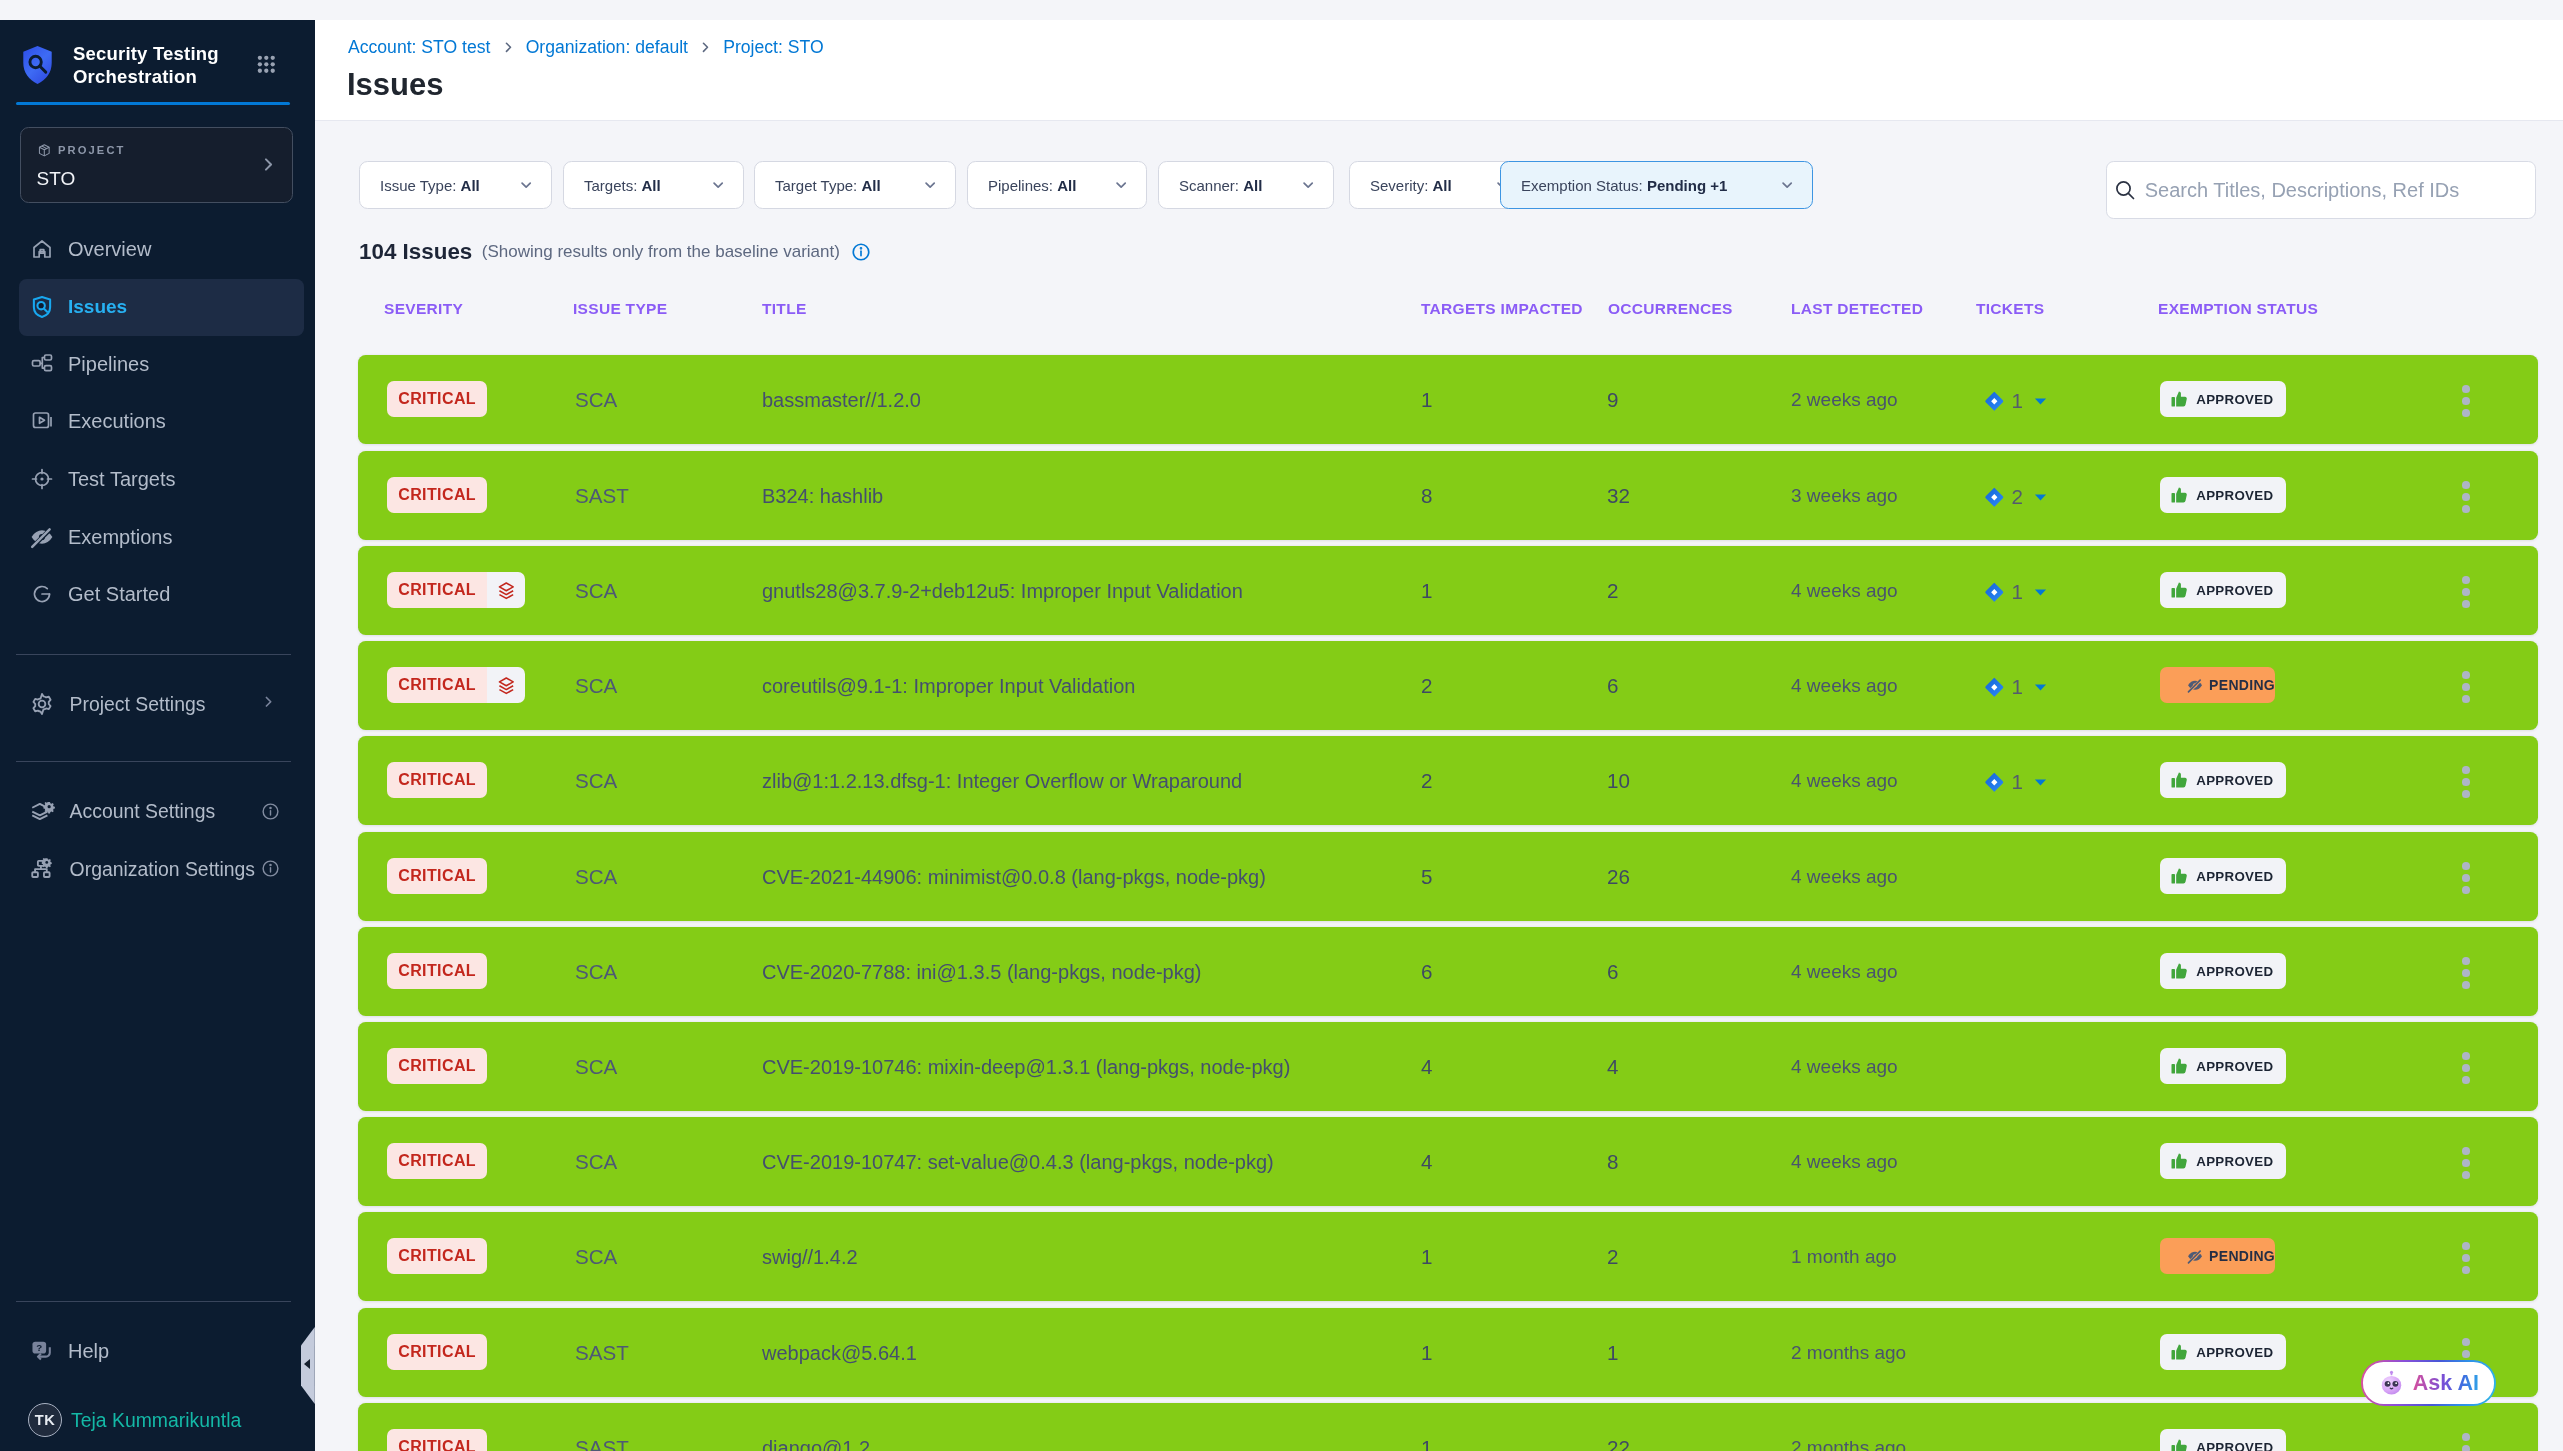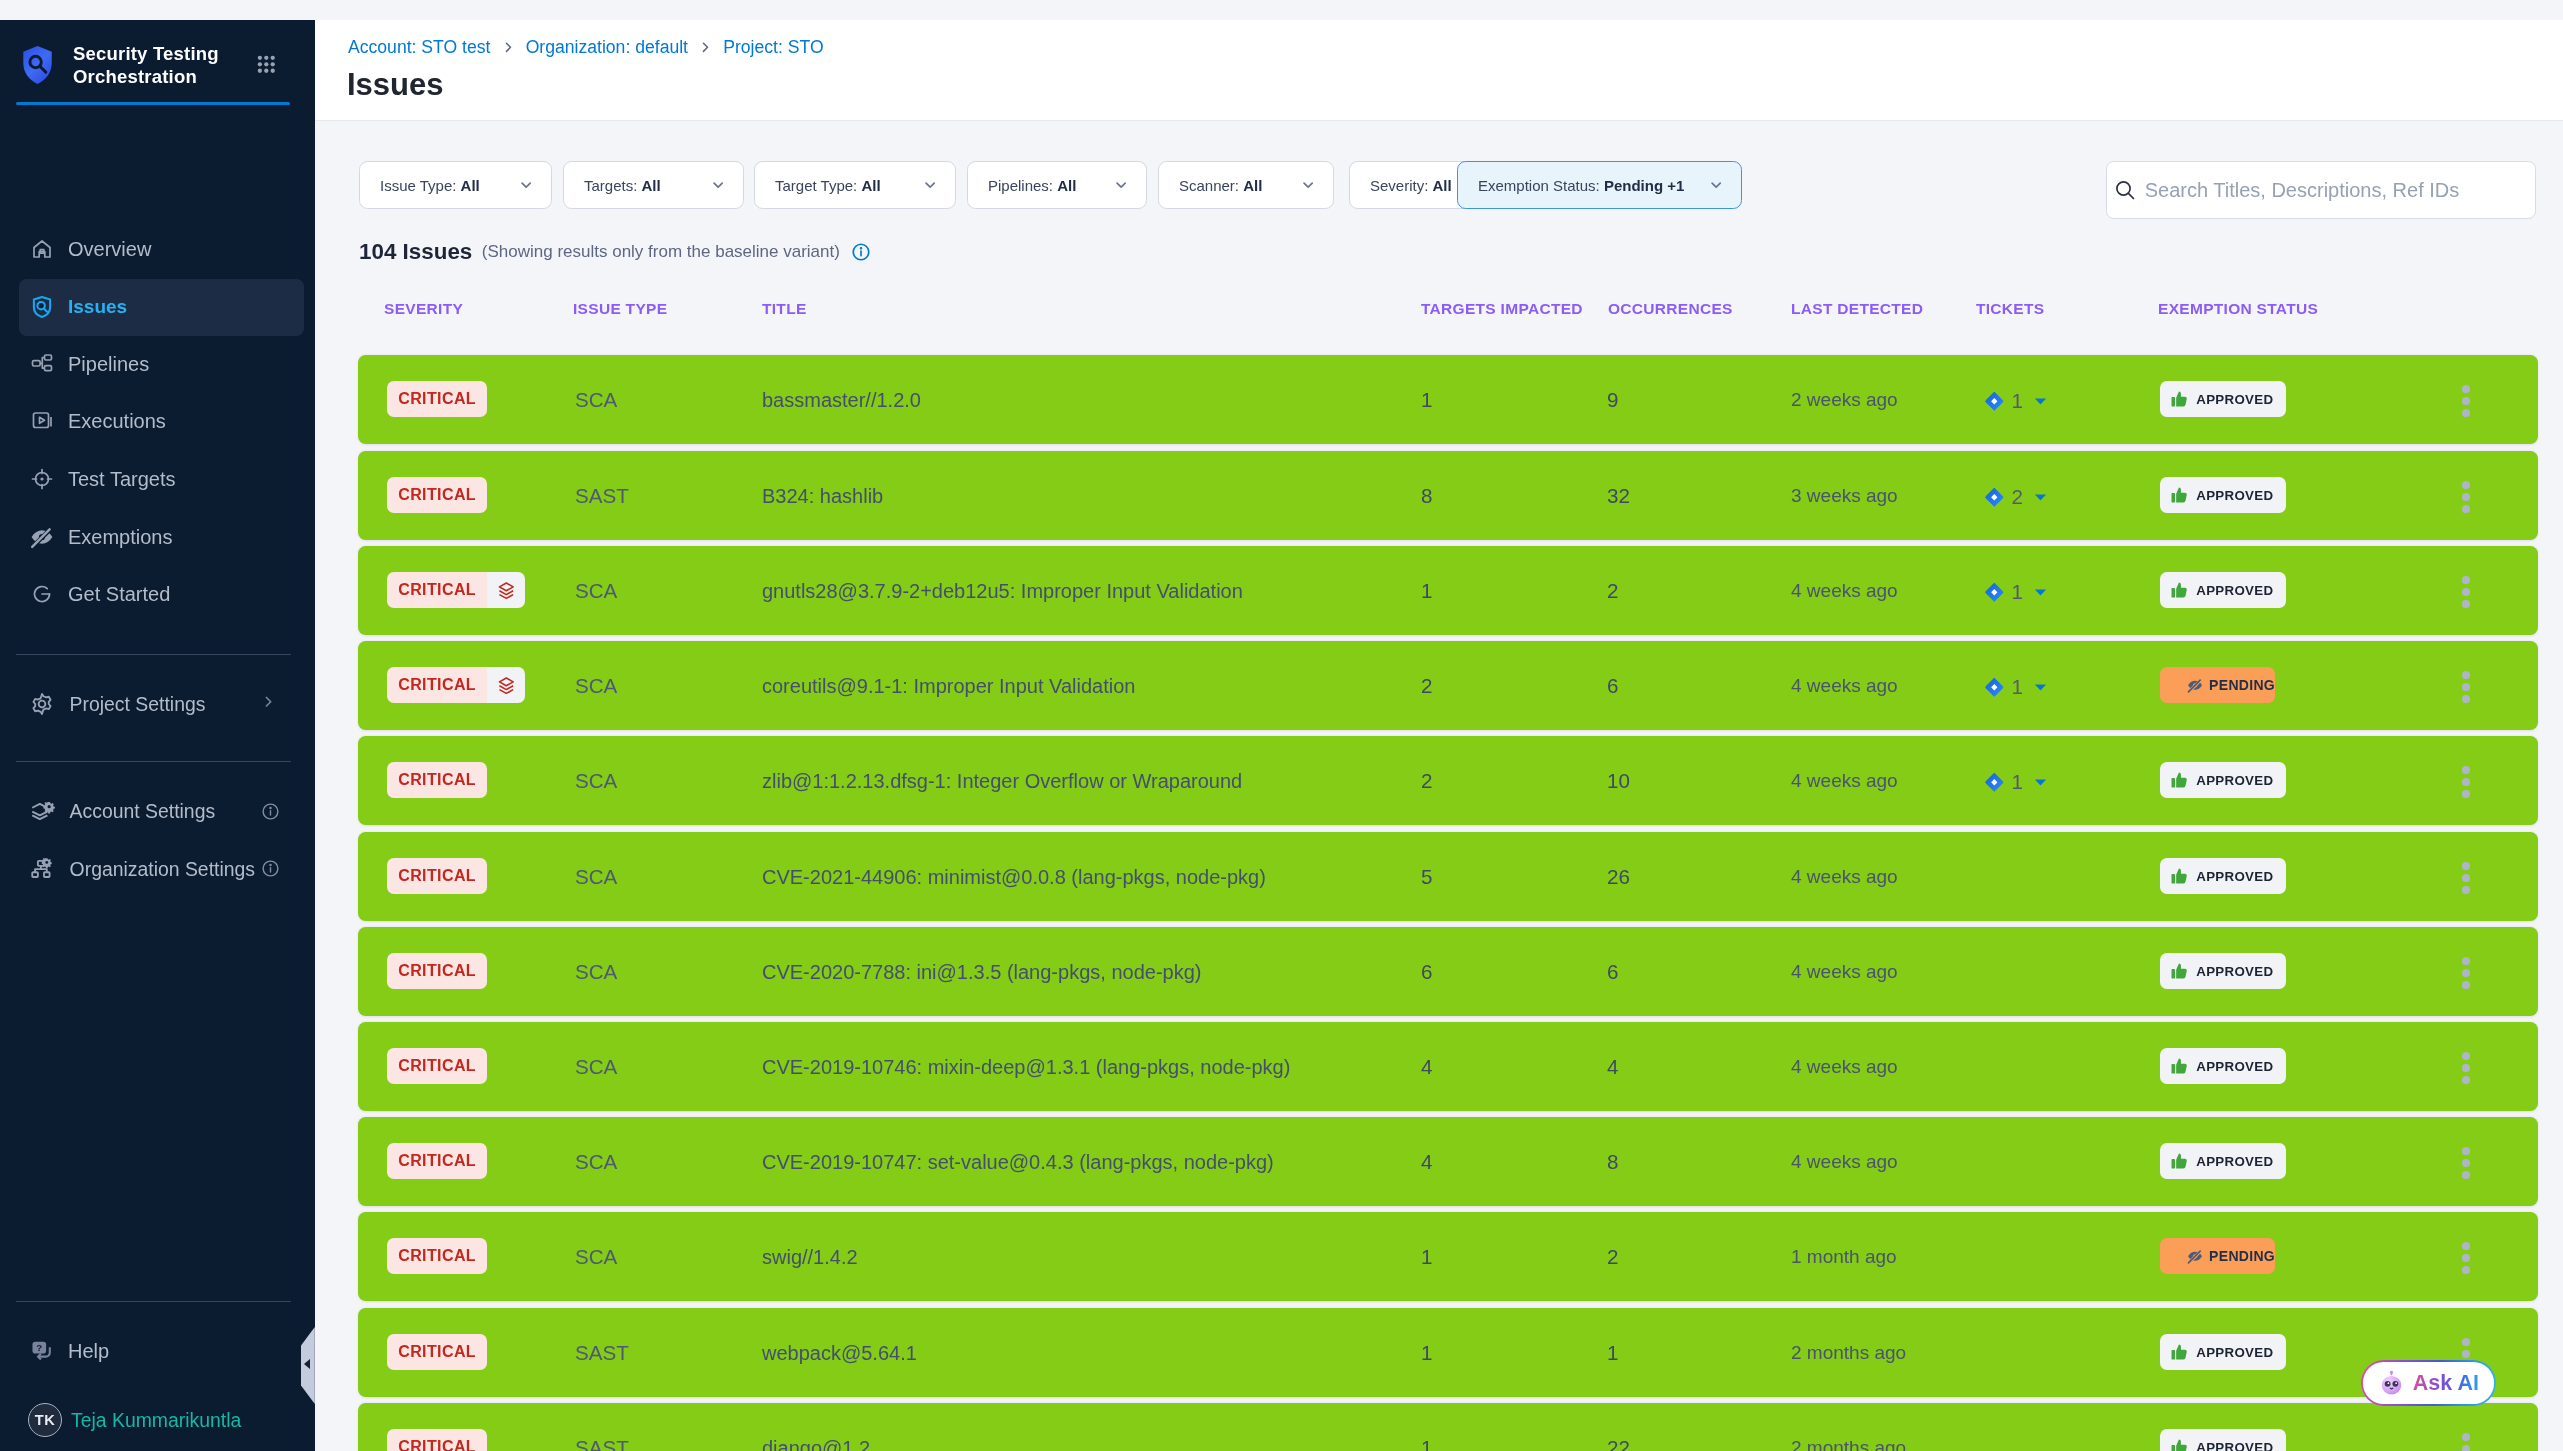--- a/index.html
+++ b/index.html
@@ -105,20 +105,32 @@
           <circle cx="12" cy="4.5" r="2.5"></circle>
           <circle cx="19.5" cy="4.5" r="2.5"></circle>
           <circle cx="4.5" cy="12" r="2.5"></circle>
           <circle cx="12" cy="12" r="2.5"></circle>
           <circle cx="19.5" cy="12" r="2.5"></circle>
           <circle cx="4.5" cy="19.5" r="2.5"></circle>
           <circle cx="12" cy="19.5" r="2.5"></circle>
           <circle cx="19.5" cy="19.5" r="2.5"></circle>
         </svg></div>
     <div id="bluebar"></div>
+    <div id="projbox">
+      <span class="cube"><svg width="14.6" height="14.6" viewBox="0 0 24 24" fill="none" stroke="#8D97A9" stroke-width="1.7" stroke-linejoin="round">
+            <path d="M12 2.8 20 7v10l-8 4.2L4 17V7Z"></path>
+            <path d="M4 7l8 4.2L20 7M12 11.2V21"></path>
+            <path d="M8 5l8 4.2"></path>
+          </svg></span>
+      <span class="plab">PROJECT</span>
+      <span class="pname">STO</span>
+      <span class="pchev"><svg width="17" height="17" viewBox="0 0 20 20" fill="none" stroke="#8C96A8" stroke-width="2.4" stroke-linecap="round" stroke-linejoin="round">
+            <path d="M7 4l6 6-6 6"></path>
+          </svg></span>
+    </div>
     <div class="navitem" style="top:212px">
         <span class="nicon">
           <svg width="24" height="24" viewBox="0 0 24 24" fill="none" stroke="#97A1B3" stroke-width="1.7" stroke-linejoin="round">
             <path d="M4 10.5 12 4l8 6.5V20h-5.2v-5.4h-5.6V20H4Z"></path>
             <rect x="10.2" y="12.6" width="3.6" height="3.6"></rect>
           </svg>
         </span>
         <span class="nlabel">Overview</span>
       </div>
 <div class="navsel" style="top:259px"></div>
@@ -318,21 +330,21 @@
       </span>
     </div>
 <div class="fbtn" style="left:1349px;width:179px">
       <span class="flabel">Severity:&nbsp;<b>All</b></span>
       <span class="fchev">
         <svg width="16.3" height="16.3" viewBox="0 0 20 20" fill="none" stroke="#6B7590" stroke-width="2.1" stroke-linecap="round" stroke-linejoin="round">
           <path d="M5 7.5l5 5 5-5"></path>
         </svg>
       </span>
     </div>
-<div class="fbtn active" style="left:1457px;width:285px">
+<div class="fbtn active" style="left:1500px;width:313px">
       <span class="flabel">Exemption Status:&nbsp;<b>Pending +1</b></span>
       <span class="fchev">
         <svg width="16.3" height="16.3" viewBox="0 0 20 20" fill="none" stroke="#6B7590" stroke-width="2.1" stroke-linecap="round" stroke-linejoin="round">
           <path d="M5 7.5l5 5 5-5"></path>
         </svg>
       </span>
     </div>
   <div id="search">
       <svg width="24" height="24" viewBox="0 0 24 24" fill="none" stroke="#2A3142" stroke-width="1.7" stroke-linecap="round">
         <circle cx="10.5" cy="10.5" r="6.6"></circle>

